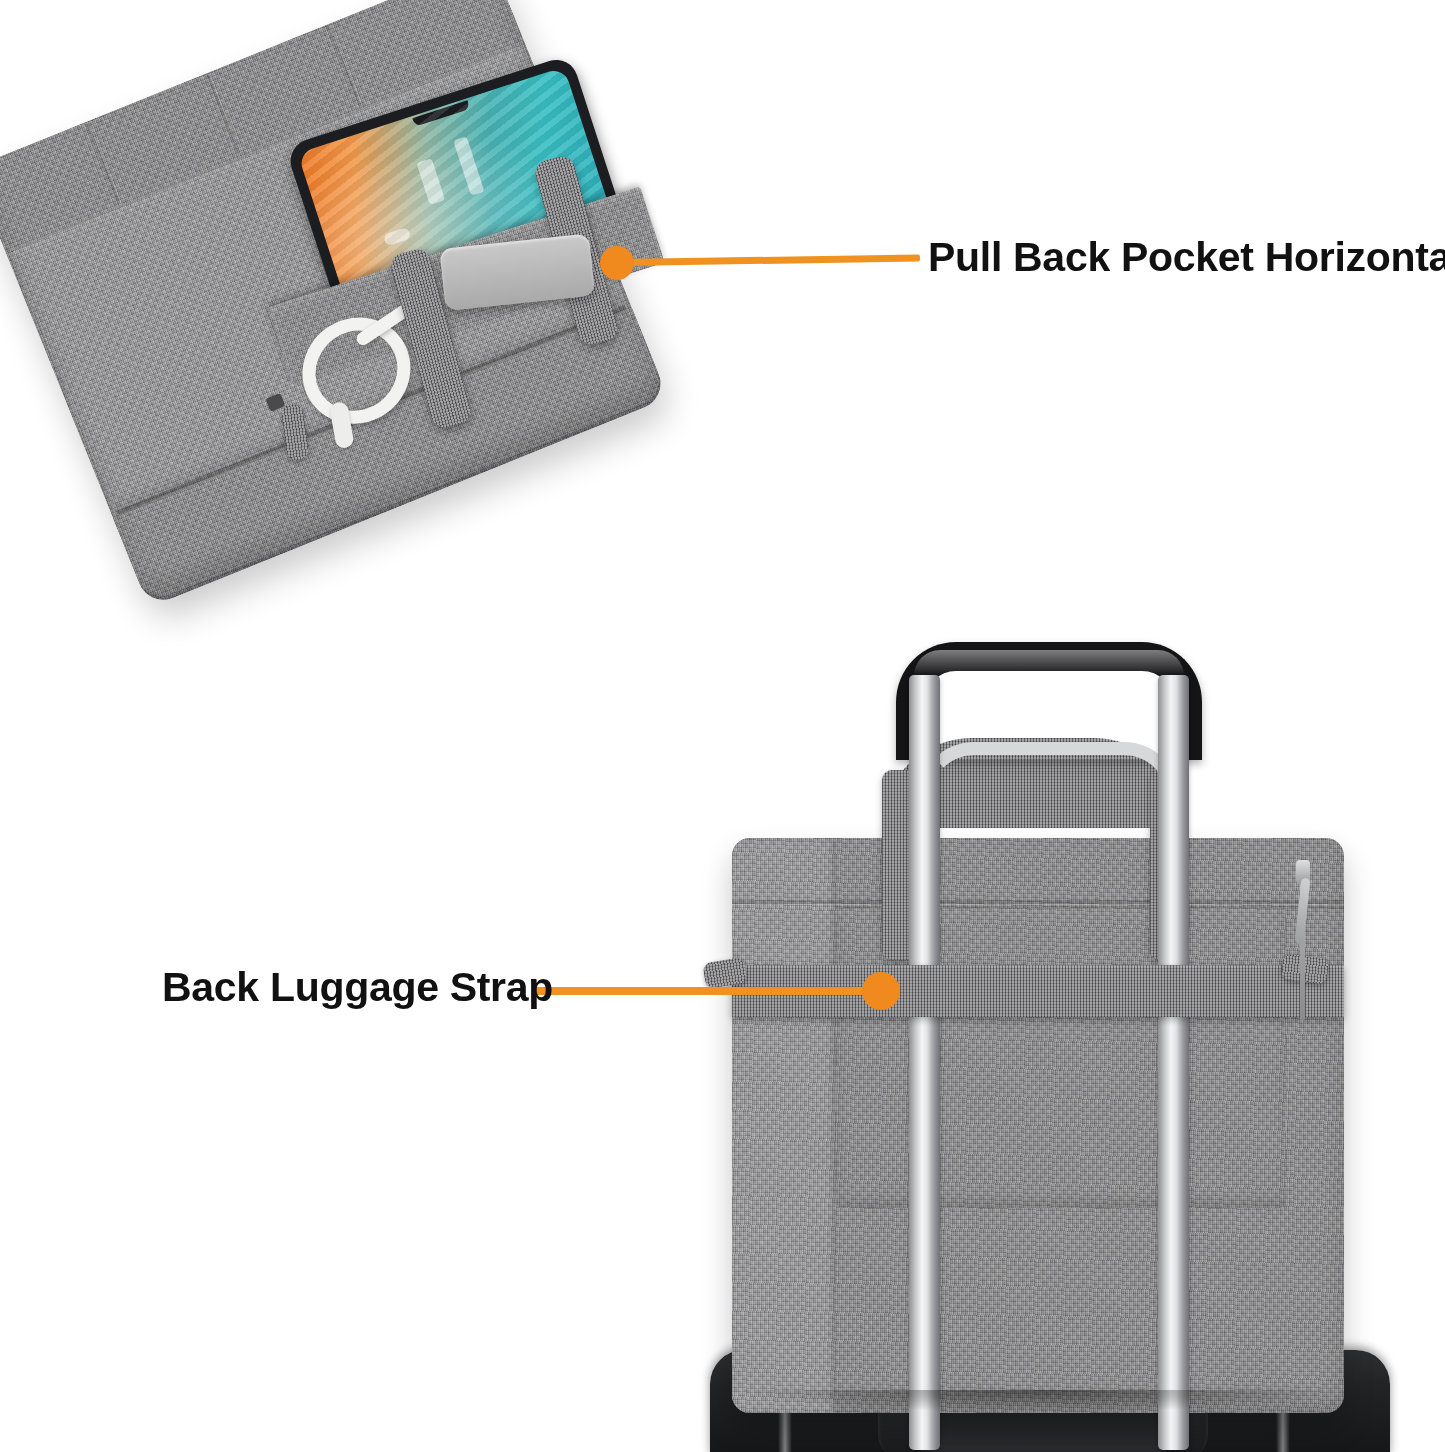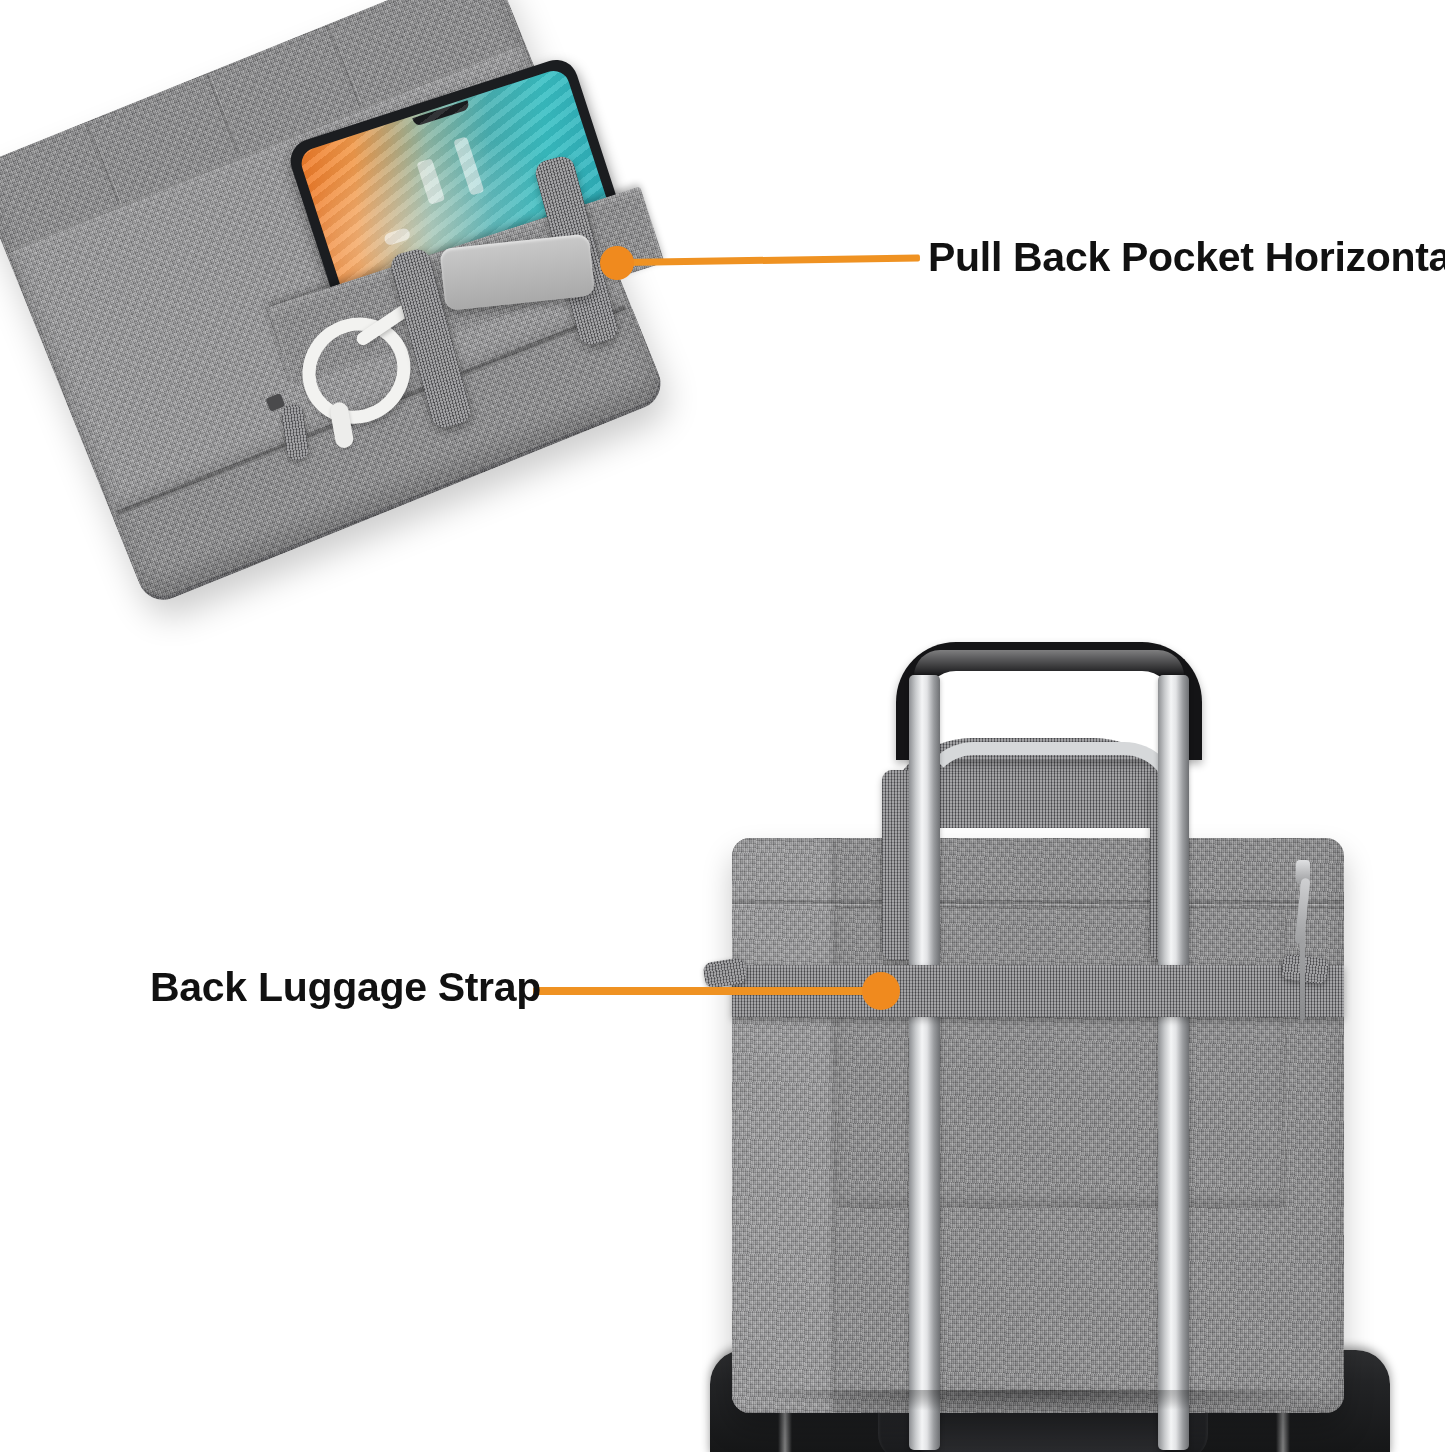--- a/index.html
+++ b/index.html
@@ -11,21 +11,21 @@
   
   .anno-label{
     position:absolute;
     font-family:"Liberation Sans", sans-serif;
     font-weight:700;
     color:#111111;
     white-space:nowrap;
     letter-spacing:-0.3px;
   }
   #label-pull{ left:928px; top:234px; font-size:41px; }
-  #label-strap{ left:150px; top:964px; font-size:41px; }
+  #label-strap{ left:162px; top:964px; font-size:41px; }
 
   
   .leader{position:absolute;background:#ef9222;border-radius:2px;}
   .dot{position:absolute;background:#f08a1e;border-radius:50%;}
 
   #leader-pull{ left:620px; top:259px; width:300px; height:7px;
                 transform:rotate(-0.85deg); transform-origin:left center;}
   #dot-pull{ left:600px; top:246px; width:34px; height:34px; }
 
   #leader-strap{ left:533px; top:987px; width:352px; height:8px; }

